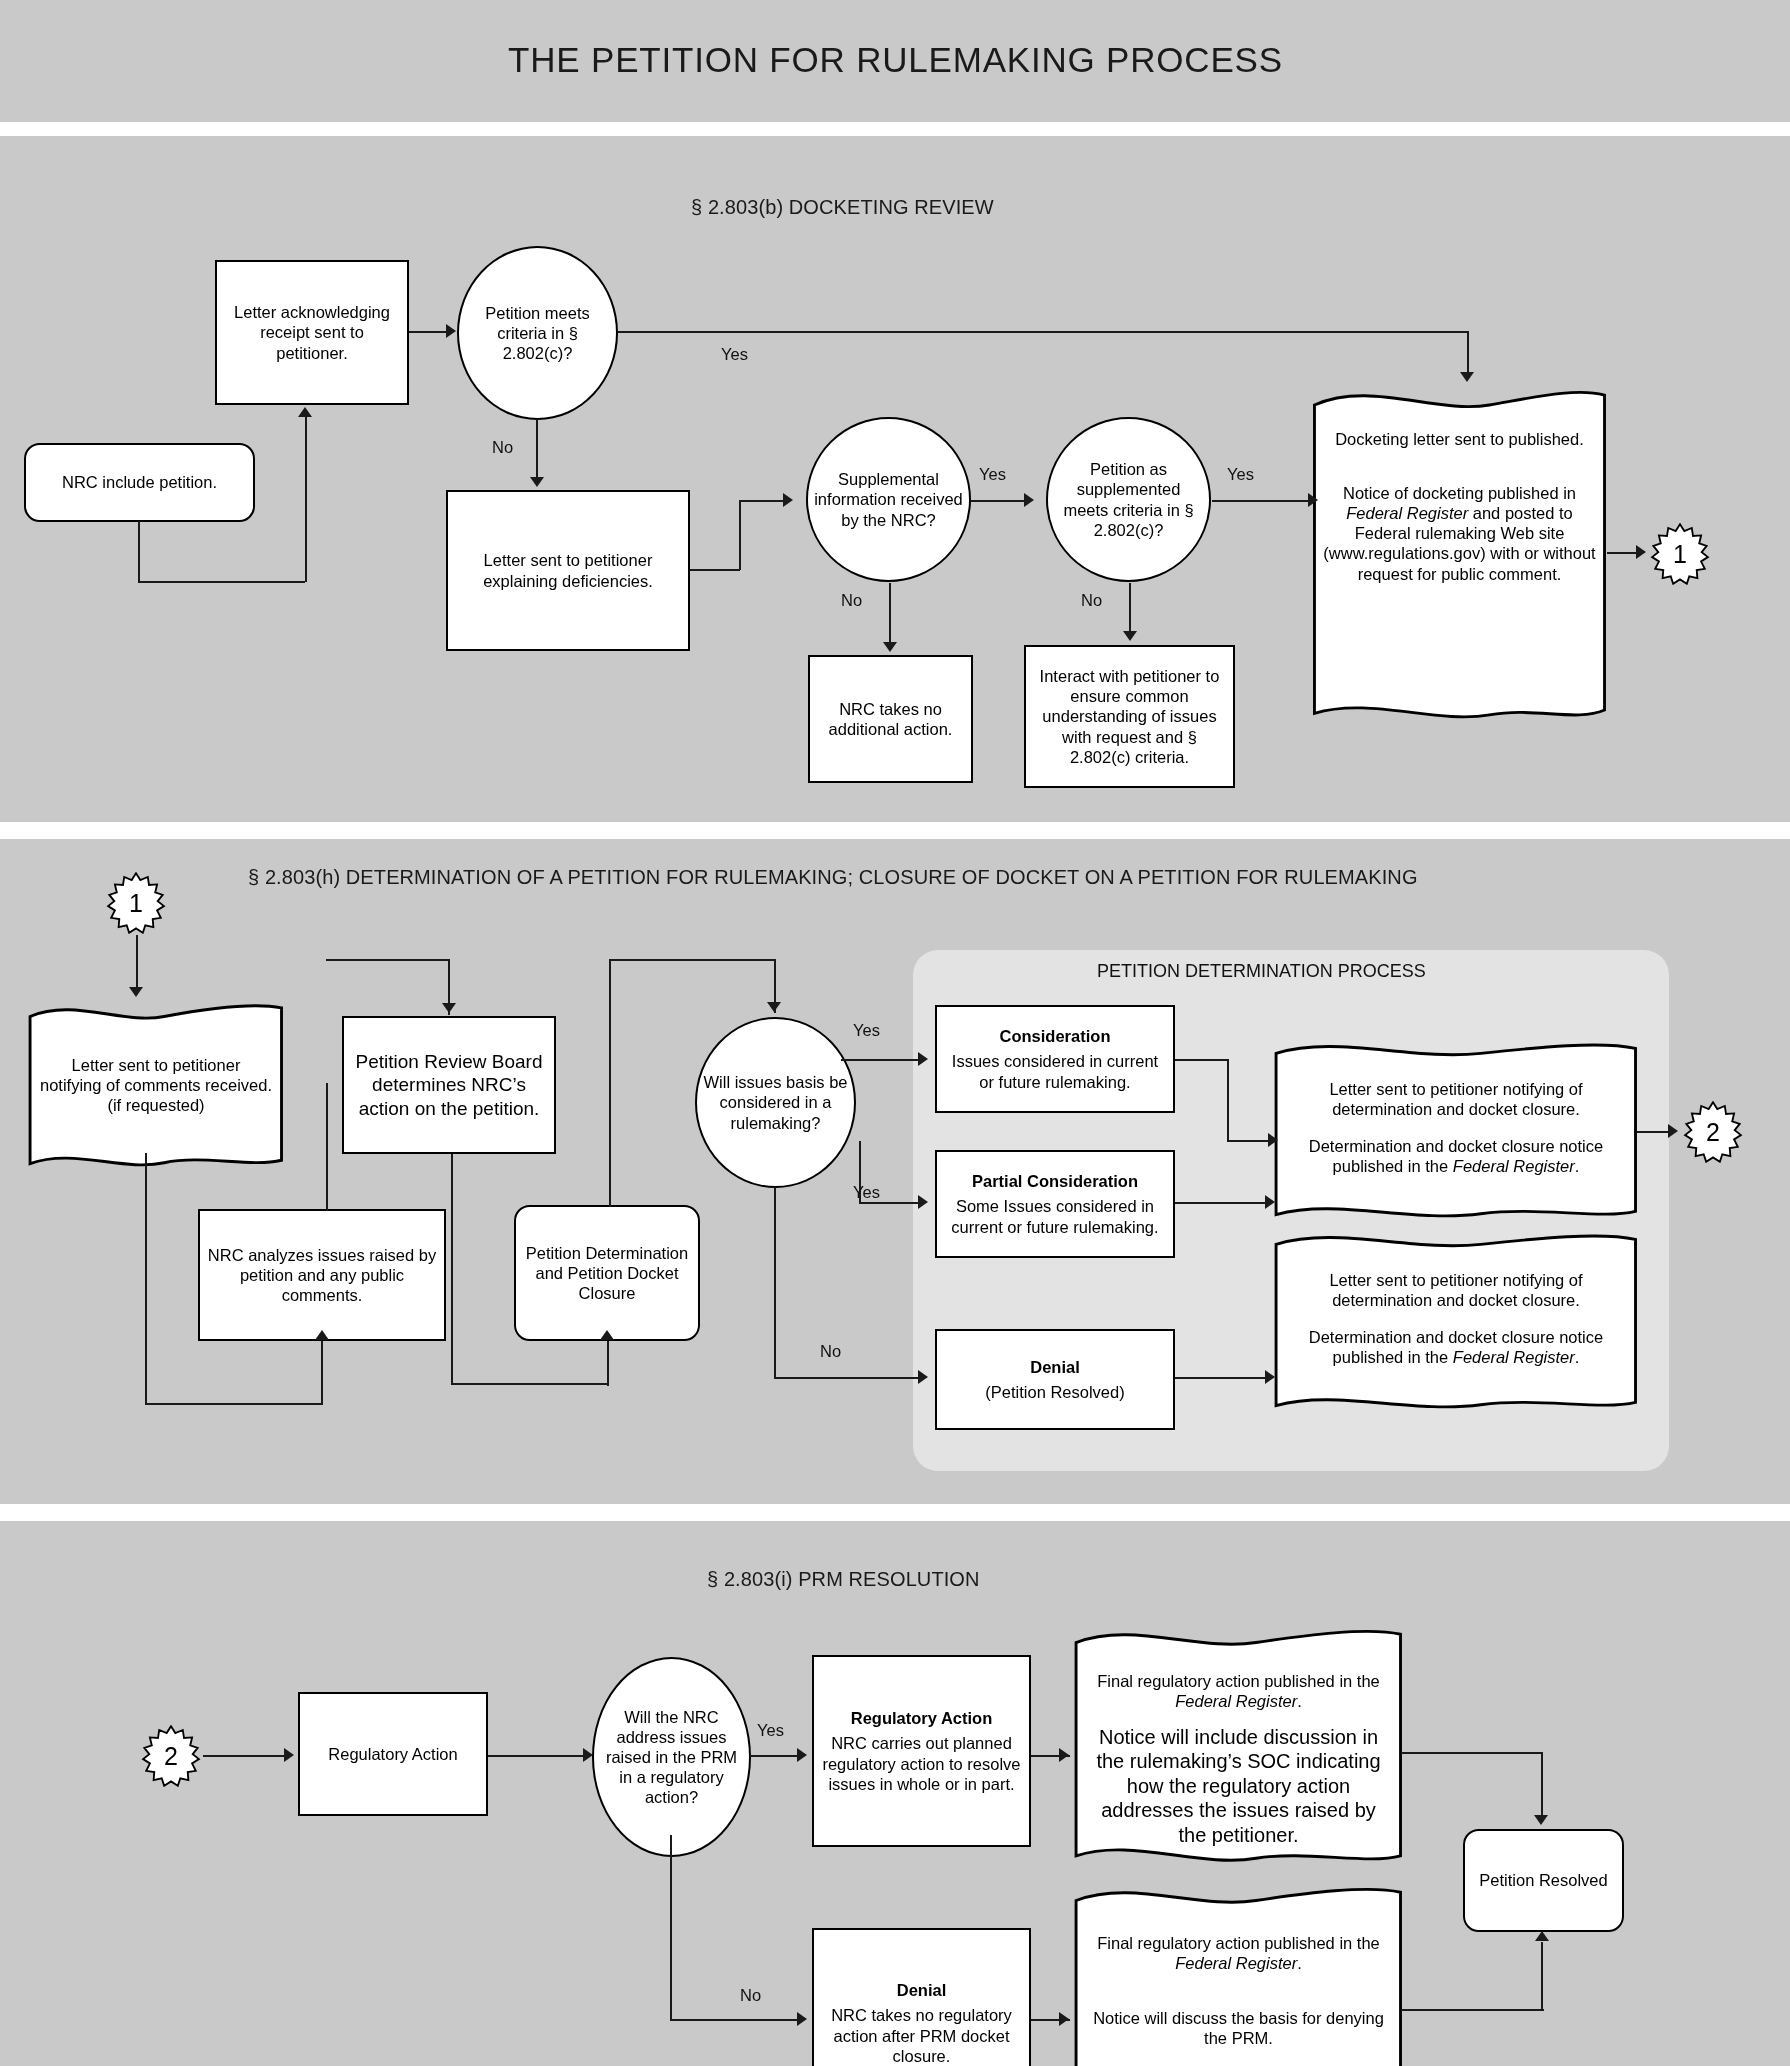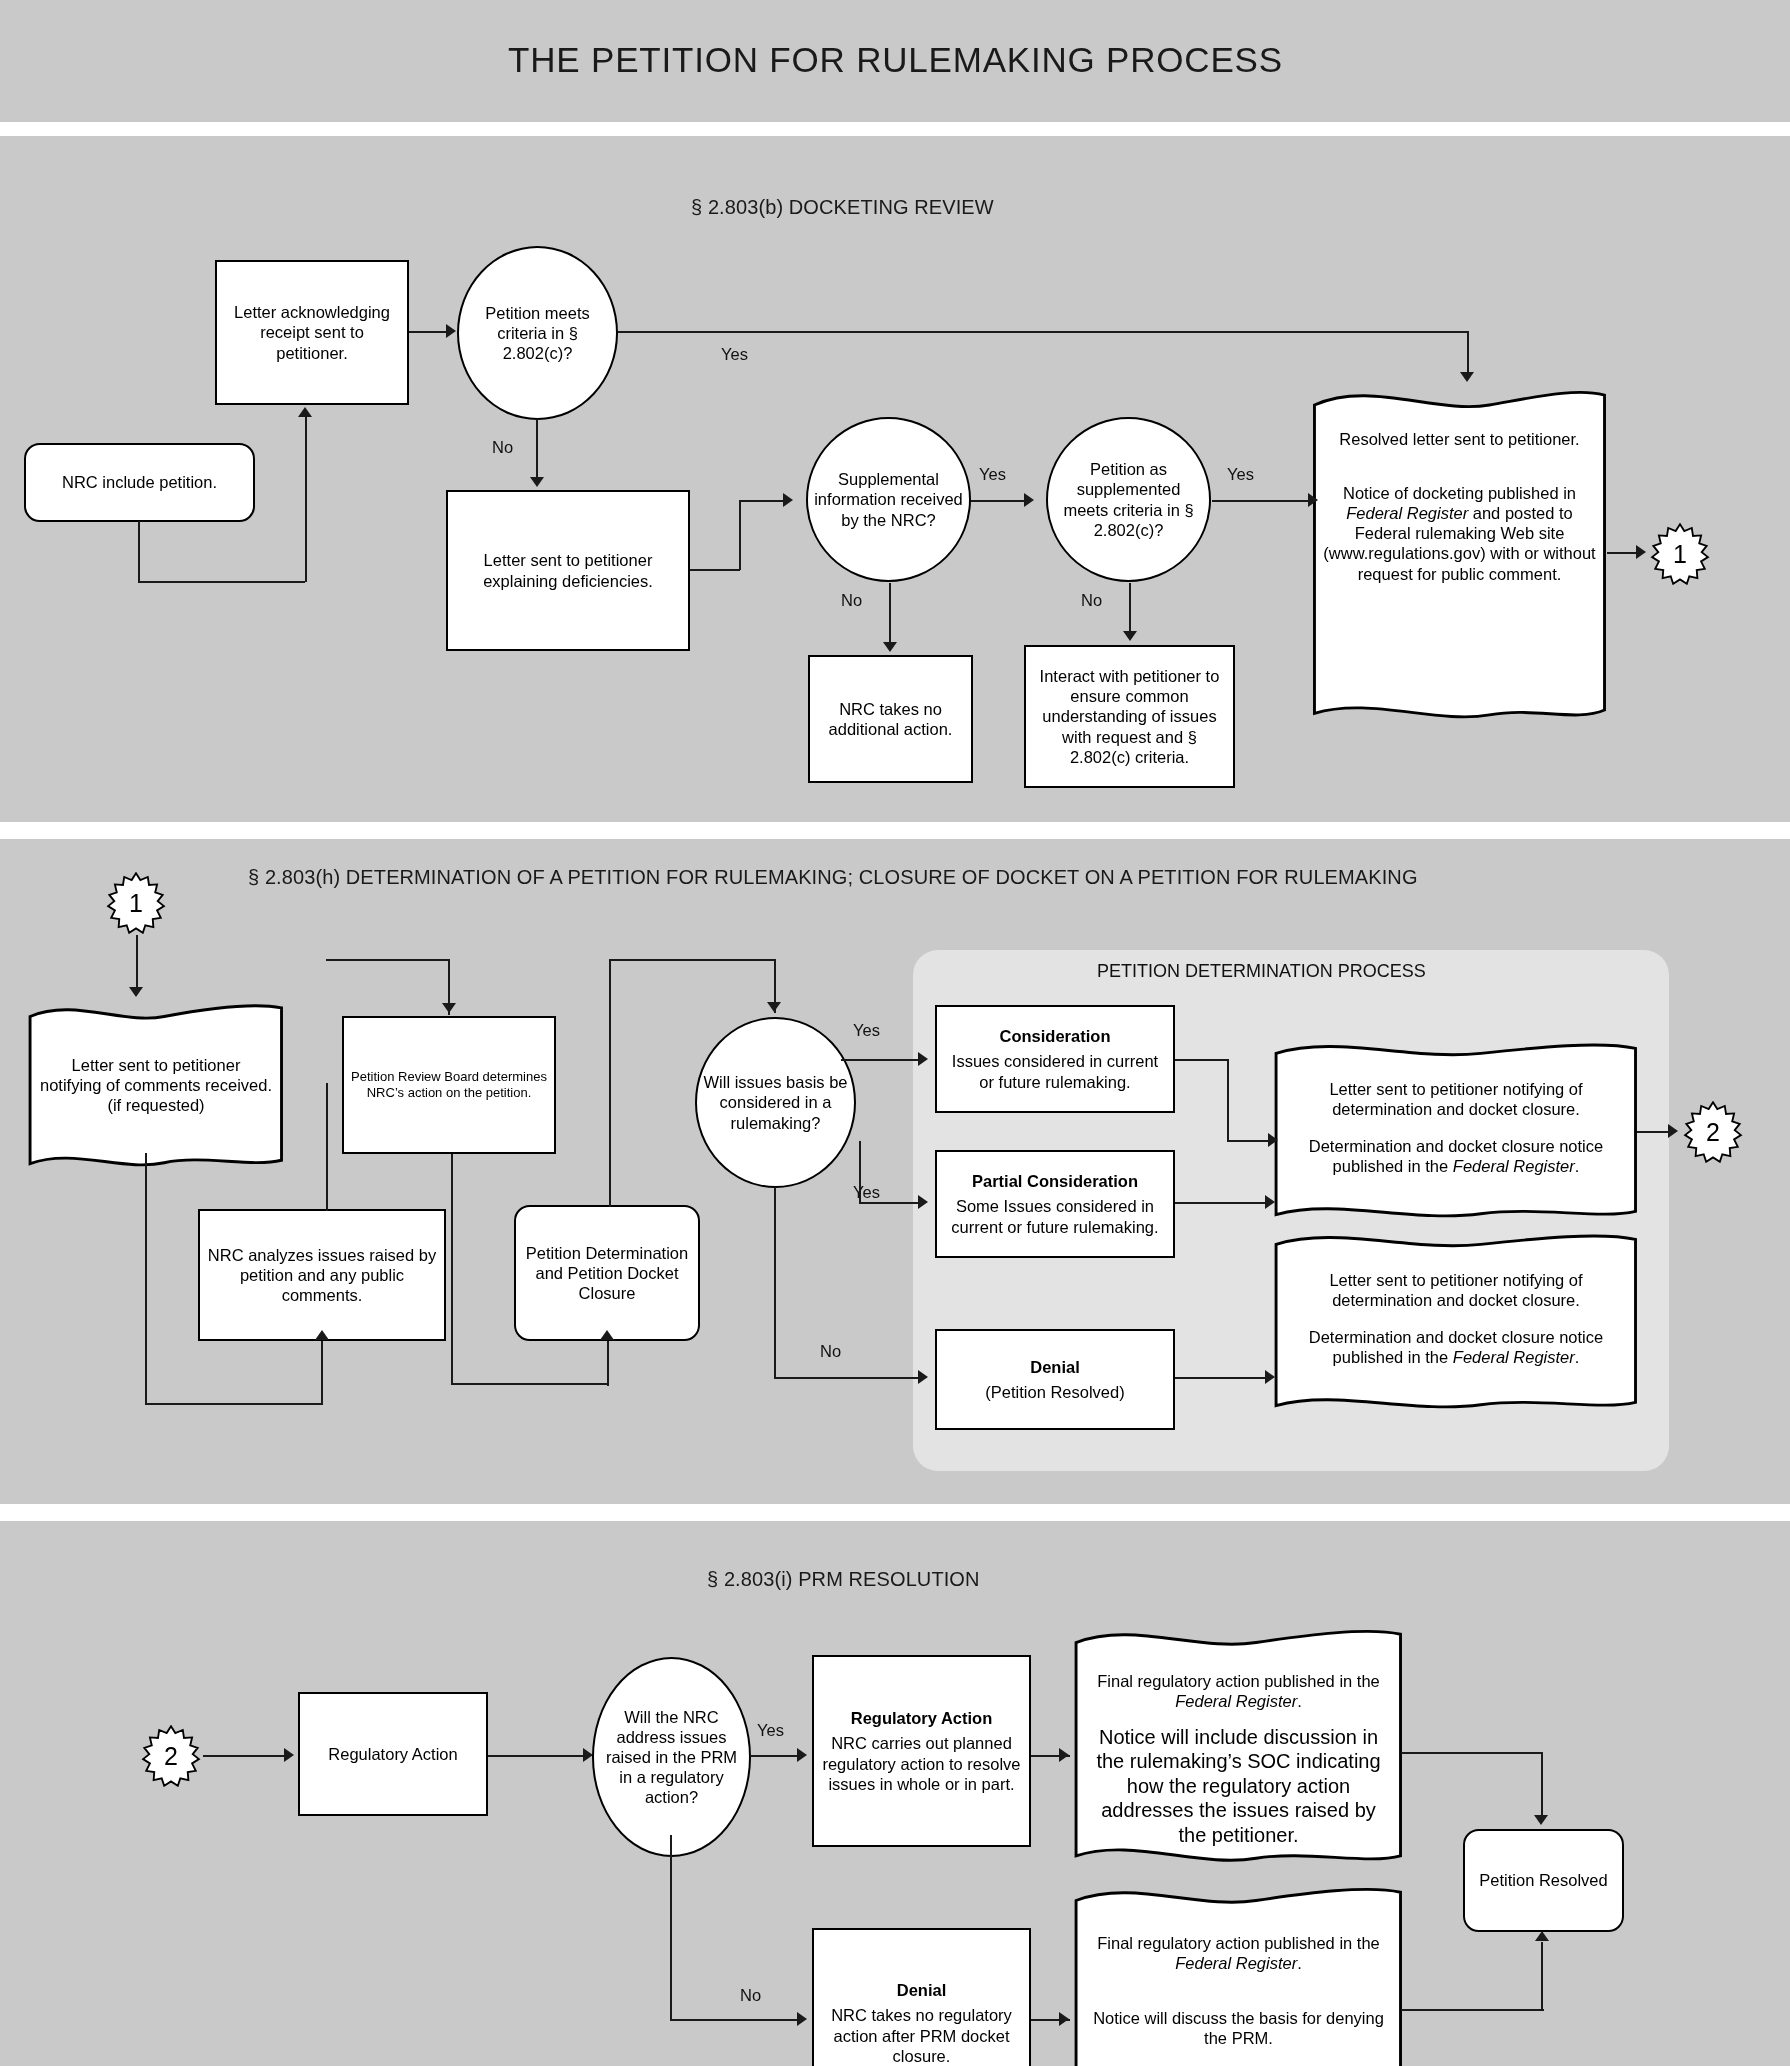--- a/index.html
+++ b/index.html
@@ -104,21 +104,21 @@
 
 <div class="node rect" style="top:645px; left:1024px; width:211px; height:143px; font-size:16.5px;">
   <span class="inner">Interact with petitioner to ensure common understanding of issues with request and § 2.802(c) criteria.</span>
 </div>
 
 <div class="doc" style="top:386px; left:1312px; width:295px; height:343px;">
   <svg viewBox="0 0 715 830" preserveAspectRatio="none">
     <path d="M6,46 C140,-14 300,68 430,46 C540,27 640,4 709,22
              L709,784 C640,814 540,776 430,796 C300,818 140,752 6,792 Z" fill="#ffffff" stroke="#000" stroke-width="7"></path>
   </svg>
-  <div class="txt" style="top:43px; font-size:16.5px;">Resolved letter sent to petitioner.</div>
+  <div class="txt" style="top:43px; font-size:16.5px;">Docketing letter sent to published.</div>
   <div class="txt" style="top:97px; font-size:16.5px;">
     <span>Notice of docketing published in </span><span class="ital">Federal Register</span><span> and posted to Federal rulemaking Web site (www.regulations.gov) with or without request for public comment.</span>
   </div>
 </div>
 
 <div class="burst" style="top:523px; left:1649px;">
   <svg viewBox="0 0 100 100">
       <polygon fill="#ffffff" stroke="#000" stroke-width="3" points="50,2 57,13 69,8 71,21 84,20 81,33 93,37 85,47 95,55 84,62 90,74 77,76 78,89 65,86 61,98 50,91 39,98 35,86 22,89 23,76 10,74 16,62 5,55 15,47 7,37 19,33 16,20 29,21 31,8 43,13"></polygon>
     </svg>
   <div class="bnum">1</div>
@@ -181,21 +181,21 @@
     <path d="M5,35 C110,-10 230,55 330,35 C420,18 540,0 614,14
              L614,382 C540,400 420,368 330,388 C230,410 110,352 5,390 Z" fill="#ffffff" stroke="#000" stroke-width="7"></path>
   </svg>
   <div class="txt" style="top:53px; font-size:16.5px;">Letter sent to petitioner notifying of comments received. (if requested)</div>
 </div>
 
 <div class="node rect" style="top:1209px; left:198px; width:248px; height:132px; font-size:16.5px;">
   <span class="inner">NRC analyzes issues raised by petition and any public comments.</span>
 </div>
 
-<div class="node rect" style="top:1016px; left:342px; width:214px; height:138px; font-size:13px;">
+<div class="node rect" style="top:1016px; left:342px; width:214px; height:138px; font-size:19px;">
   <span class="inner">Petition Review Board determines NRC’s action on the petition.</span>
 </div>
 
 <div class="node round" style="top:1205px; left:514px; width:186px; height:136px; font-size:16.5px;">
   <span class="inner">Petition Determination and Petition Docket Closure</span>
 </div>
 
 <div class="node oval" style="top:1017px; left:695px; width:161px; height:171px; font-size:16.5px;">
   <span class="inner">Will issues basis be considered in a rulemaking?</span>
 </div>

